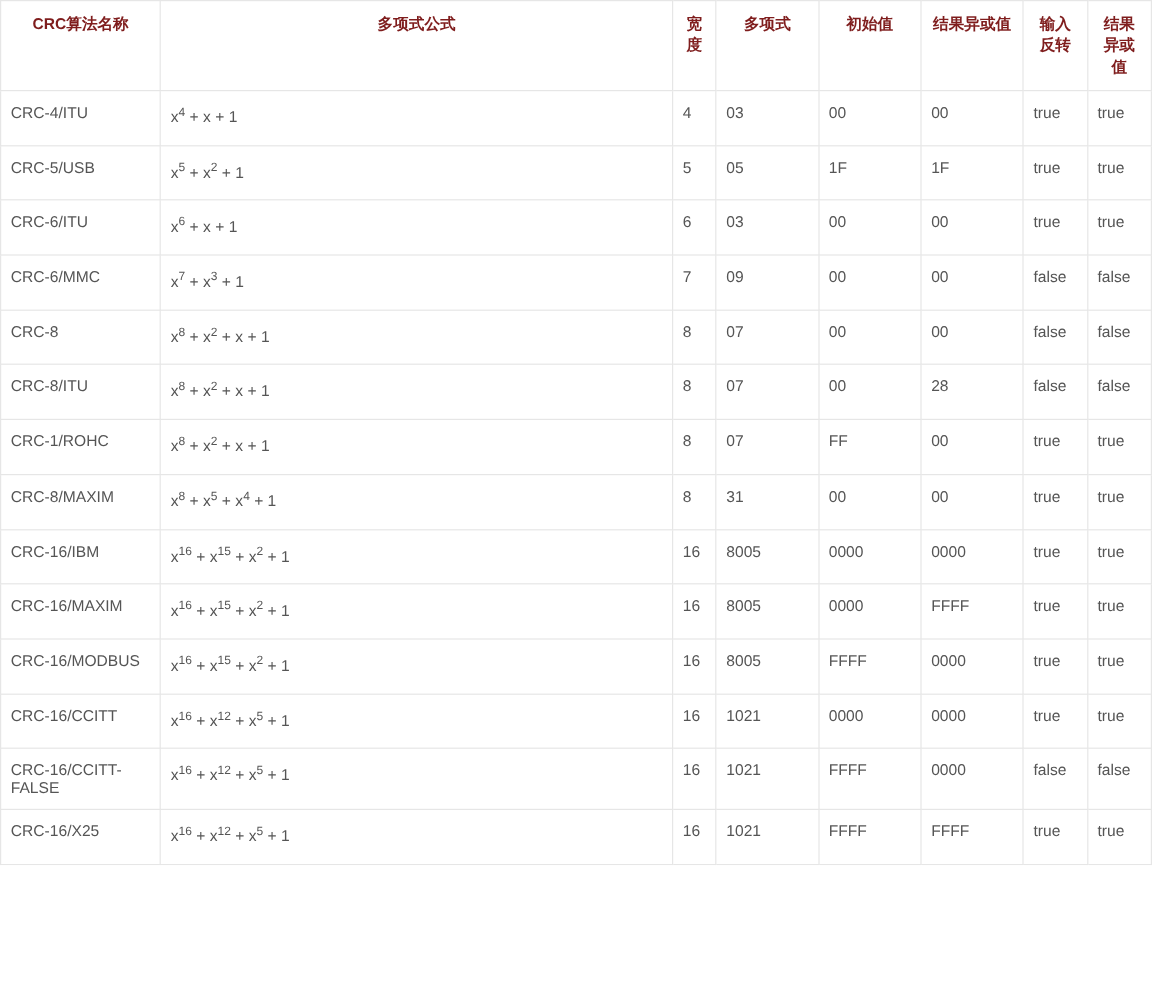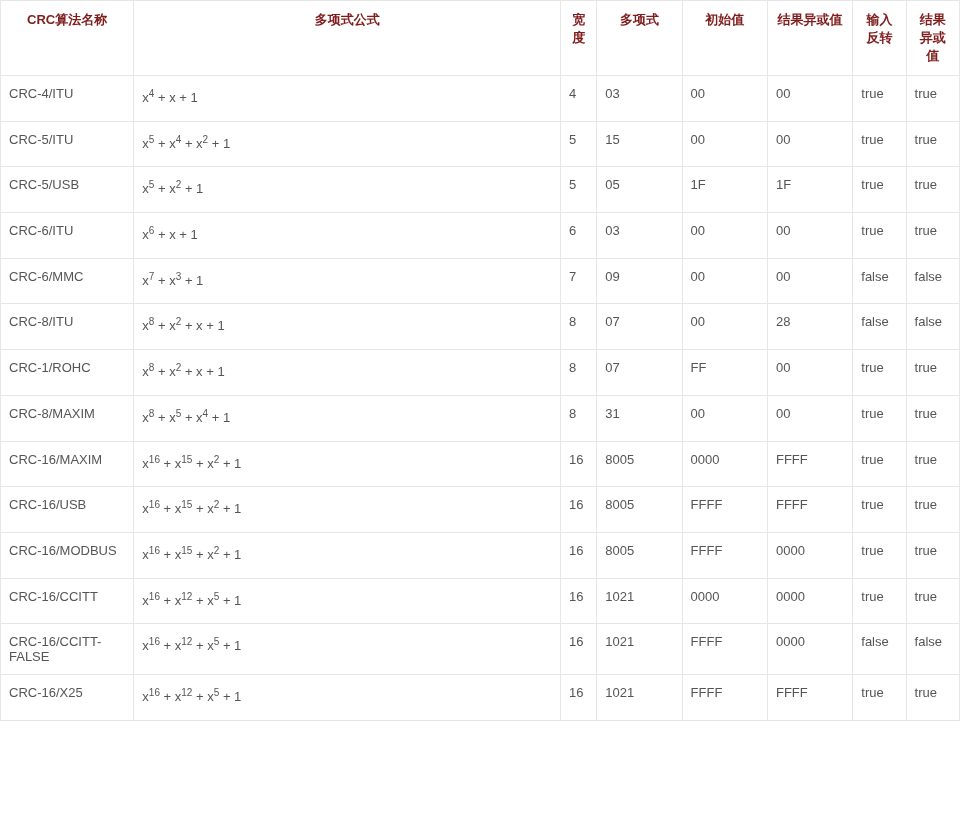--- a/index.html
+++ b/index.html
@@ -76,30 +76,20 @@
         <td>CRC-4/ITU</td>
         <td><span class="poly-wrap"><span class="term-x">x</span><sup>4</sup> + <span class="term-x">x</span> + 1</span></td>
         <td>4</td>
         <td>03</td>
         <td>00</td>
         <td>00</td>
         <td>true</td>
         <td>true</td>
       </tr>
       <tr>
-        <td>CRC-5/ITU</td>
-        <td><span class="poly-wrap"><span class="term-x">x</span><sup>5</sup> + <span class="term-x">x</span><sup>4</sup> + <span class="term-x">x</span><sup>2</sup> + 1</span></td>
-        <td>5</td>
-        <td>15</td>
-        <td>00</td>
-        <td>00</td>
-        <td>true</td>
-        <td>true</td>
-      </tr>
-      <tr>
         <td>CRC-5/USB</td>
         <td><span class="poly-wrap"><span class="term-x">x</span><sup>5</sup> + <span class="term-x">x</span><sup>2</sup> + 1</span></td>
         <td>5</td>
         <td>05</td>
         <td>1F</td>
         <td>1F</td>
         <td>true</td>
         <td>true</td>
       </tr>
       <tr>
@@ -116,20 +106,30 @@
         <td>CRC-6/MMC</td>
         <td><span class="poly-wrap"><span class="term-x">x</span><sup>7</sup> + <span class="term-x">x</span><sup>3</sup> + 1</span></td>
         <td>7</td>
         <td>09</td>
         <td>00</td>
         <td>00</td>
         <td>false</td>
         <td>false</td>
       </tr>
       <tr>
+        <td>CRC-8</td>
+        <td><span class="poly-wrap"><span class="term-x">x</span><sup>8</sup> + <span class="term-x">x</span><sup>2</sup> + <span class="term-x">x</span> + 1</span></td>
+        <td>8</td>
+        <td>07</td>
+        <td>00</td>
+        <td>00</td>
+        <td>false</td>
+        <td>false</td>
+      </tr>
+      <tr>
         <td>CRC-8/ITU</td>
         <td><span class="poly-wrap"><span class="term-x">x</span><sup>8</sup> + <span class="term-x">x</span><sup>2</sup> + <span class="term-x">x</span> + 1</span></td>
         <td>8</td>
         <td>07</td>
         <td>00</td>
         <td>28</td>
         <td>false</td>
         <td>false</td>
       </tr>
       <tr>
@@ -146,35 +146,35 @@
         <td>CRC-8/MAXIM</td>
         <td><span class="poly-wrap"><span class="term-x">x</span><sup>8</sup> + <span class="term-x">x</span><sup>5</sup> + <span class="term-x">x</span><sup>4</sup> + 1</span></td>
         <td>8</td>
         <td>31</td>
         <td>00</td>
         <td>00</td>
         <td>true</td>
         <td>true</td>
       </tr>
       <tr>
+        <td>CRC-16/IBM</td>
+        <td><span class="poly-wrap"><span class="term-x">x</span><sup>16</sup> + <span class="term-x">x</span><sup>15</sup> + <span class="term-x">x</span><sup>2</sup> + 1</span></td>
+        <td>16</td>
+        <td>8005</td>
+        <td>0000</td>
+        <td>0000</td>
+        <td>true</td>
+        <td>true</td>
+      </tr>
+      <tr>
         <td>CRC-16/MAXIM</td>
         <td><span class="poly-wrap"><span class="term-x">x</span><sup>16</sup> + <span class="term-x">x</span><sup>15</sup> + <span class="term-x">x</span><sup>2</sup> + 1</span></td>
         <td>16</td>
         <td>8005</td>
         <td>0000</td>
-        <td>FFFF</td>
-        <td>true</td>
-        <td>true</td>
-      </tr>
-      <tr>
-        <td>CRC-16/USB</td>
-        <td><span class="poly-wrap"><span class="term-x">x</span><sup>16</sup> + <span class="term-x">x</span><sup>15</sup> + <span class="term-x">x</span><sup>2</sup> + 1</span></td>
-        <td>16</td>
-        <td>8005</td>
-        <td>FFFF</td>
         <td>FFFF</td>
         <td>true</td>
         <td>true</td>
       </tr>
       <tr>
         <td>CRC-16/MODBUS</td>
         <td><span class="poly-wrap"><span class="term-x">x</span><sup>16</sup> + <span class="term-x">x</span><sup>15</sup> + <span class="term-x">x</span><sup>2</sup> + 1</span></td>
         <td>16</td>
         <td>8005</td>
         <td>FFFF</td>

